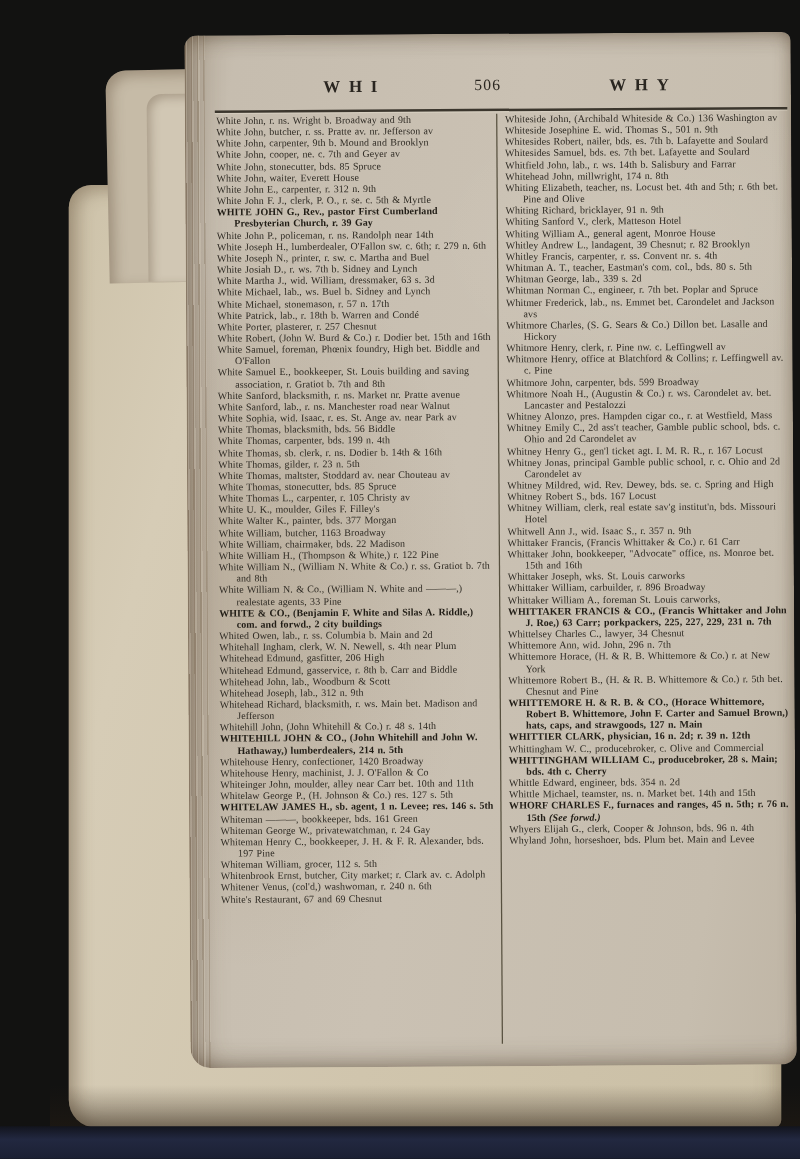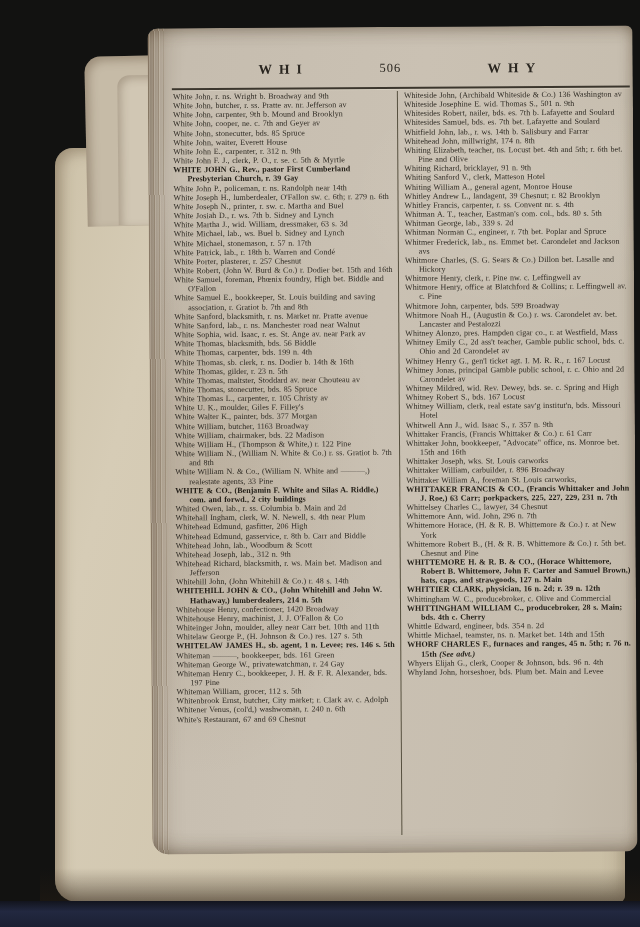--- a/index.html
+++ b/index.html
@@ -209,20 +209,20 @@
       <p class="entry">Whittelsey Charles C., lawyer, 34 Chesnut</p>
       <p class="entry">Whittemore Ann, wid. John, 296 n. 7th</p>
       <p class="entry">Whittemore Horace, (H. &amp; R. B. Whittemore &amp; Co.) r. at New York</p>
       <p class="entry">Whittemore Robert B., (H. &amp; R. B. Whittemore &amp; Co.) r. 5th bet. Chesnut and Pine</p>
       <p class="entry bold">WHITTEMORE H. &amp; R. B. &amp; CO., (Horace Whittemore, Robert B. Whittemore, John F. Carter and Samuel Brown,) hats, caps, and strawgoods, 127 n. Main</p>
       <p class="entry bold">WHITTIER CLARK, physician, 16 n. 2d; r. 39 n. 12th</p>
       <p class="entry">Whittingham W. C., producebroker, c. Olive and Commercial</p>
       <p class="entry bold">WHITTINGHAM WILLIAM C., producebroker, 28 s. Main; bds. 4th c. Cherry</p>
       <p class="entry">Whittle Edward, engineer, bds. 354 n. 2d</p>
       <p class="entry">Whittle Michael, teamster, ns. n. Market bet. 14th and 15th</p>
-      <p class="entry bold">WHORF CHARLES F., furnaces and ranges, 45 n. 5th; r. 76 n. 15th <i>(See advt.)</i></p>
+      <p class="entry bold">WHORF CHARLES F., furnaces and ranges, 45 n. 5th; r. 76 n. 15th <i>(See forwd.)</i></p>
       <p class="entry">Whyers Elijah G., clerk, Cooper &amp; Johnson, bds. 96 n. 4th</p>
       <p class="entry">Whyland John, horseshoer, bds. Plum bet. Main and Levee</p>
     </div>
 </div>
 
 <div class="bottom-shadow"></div>
 <div class="footer-strip"></div>
 
 </body></html>

